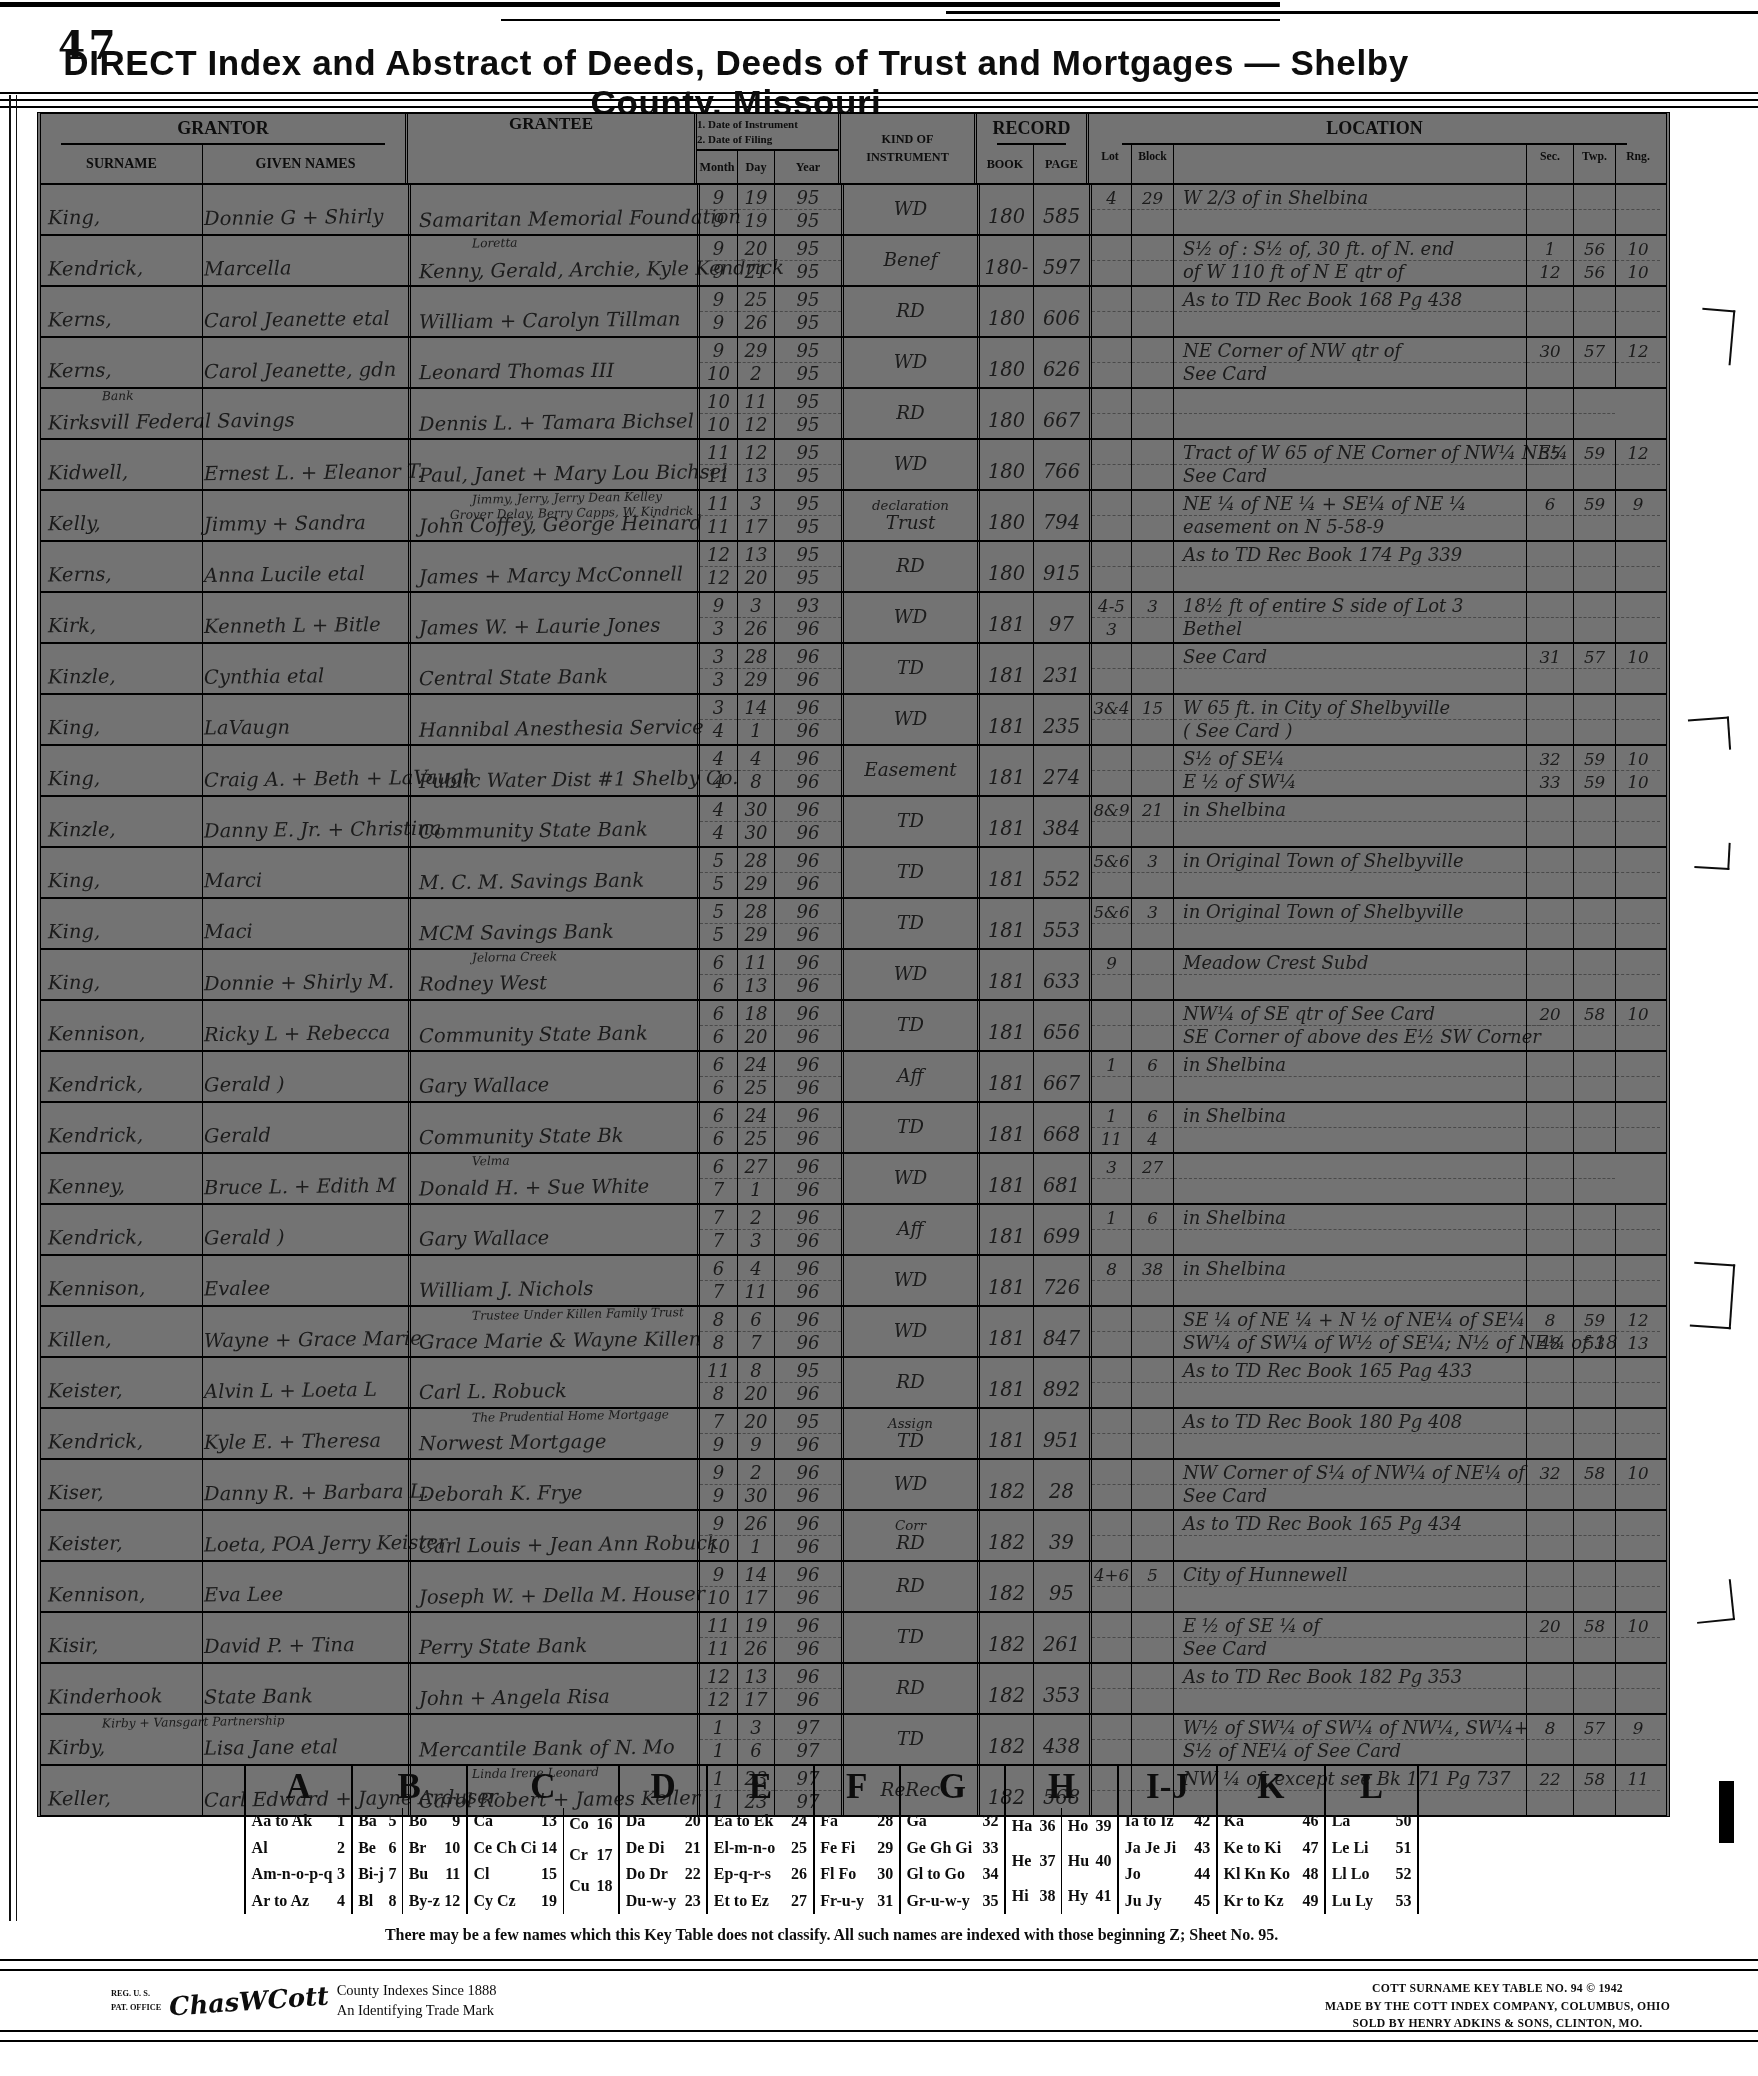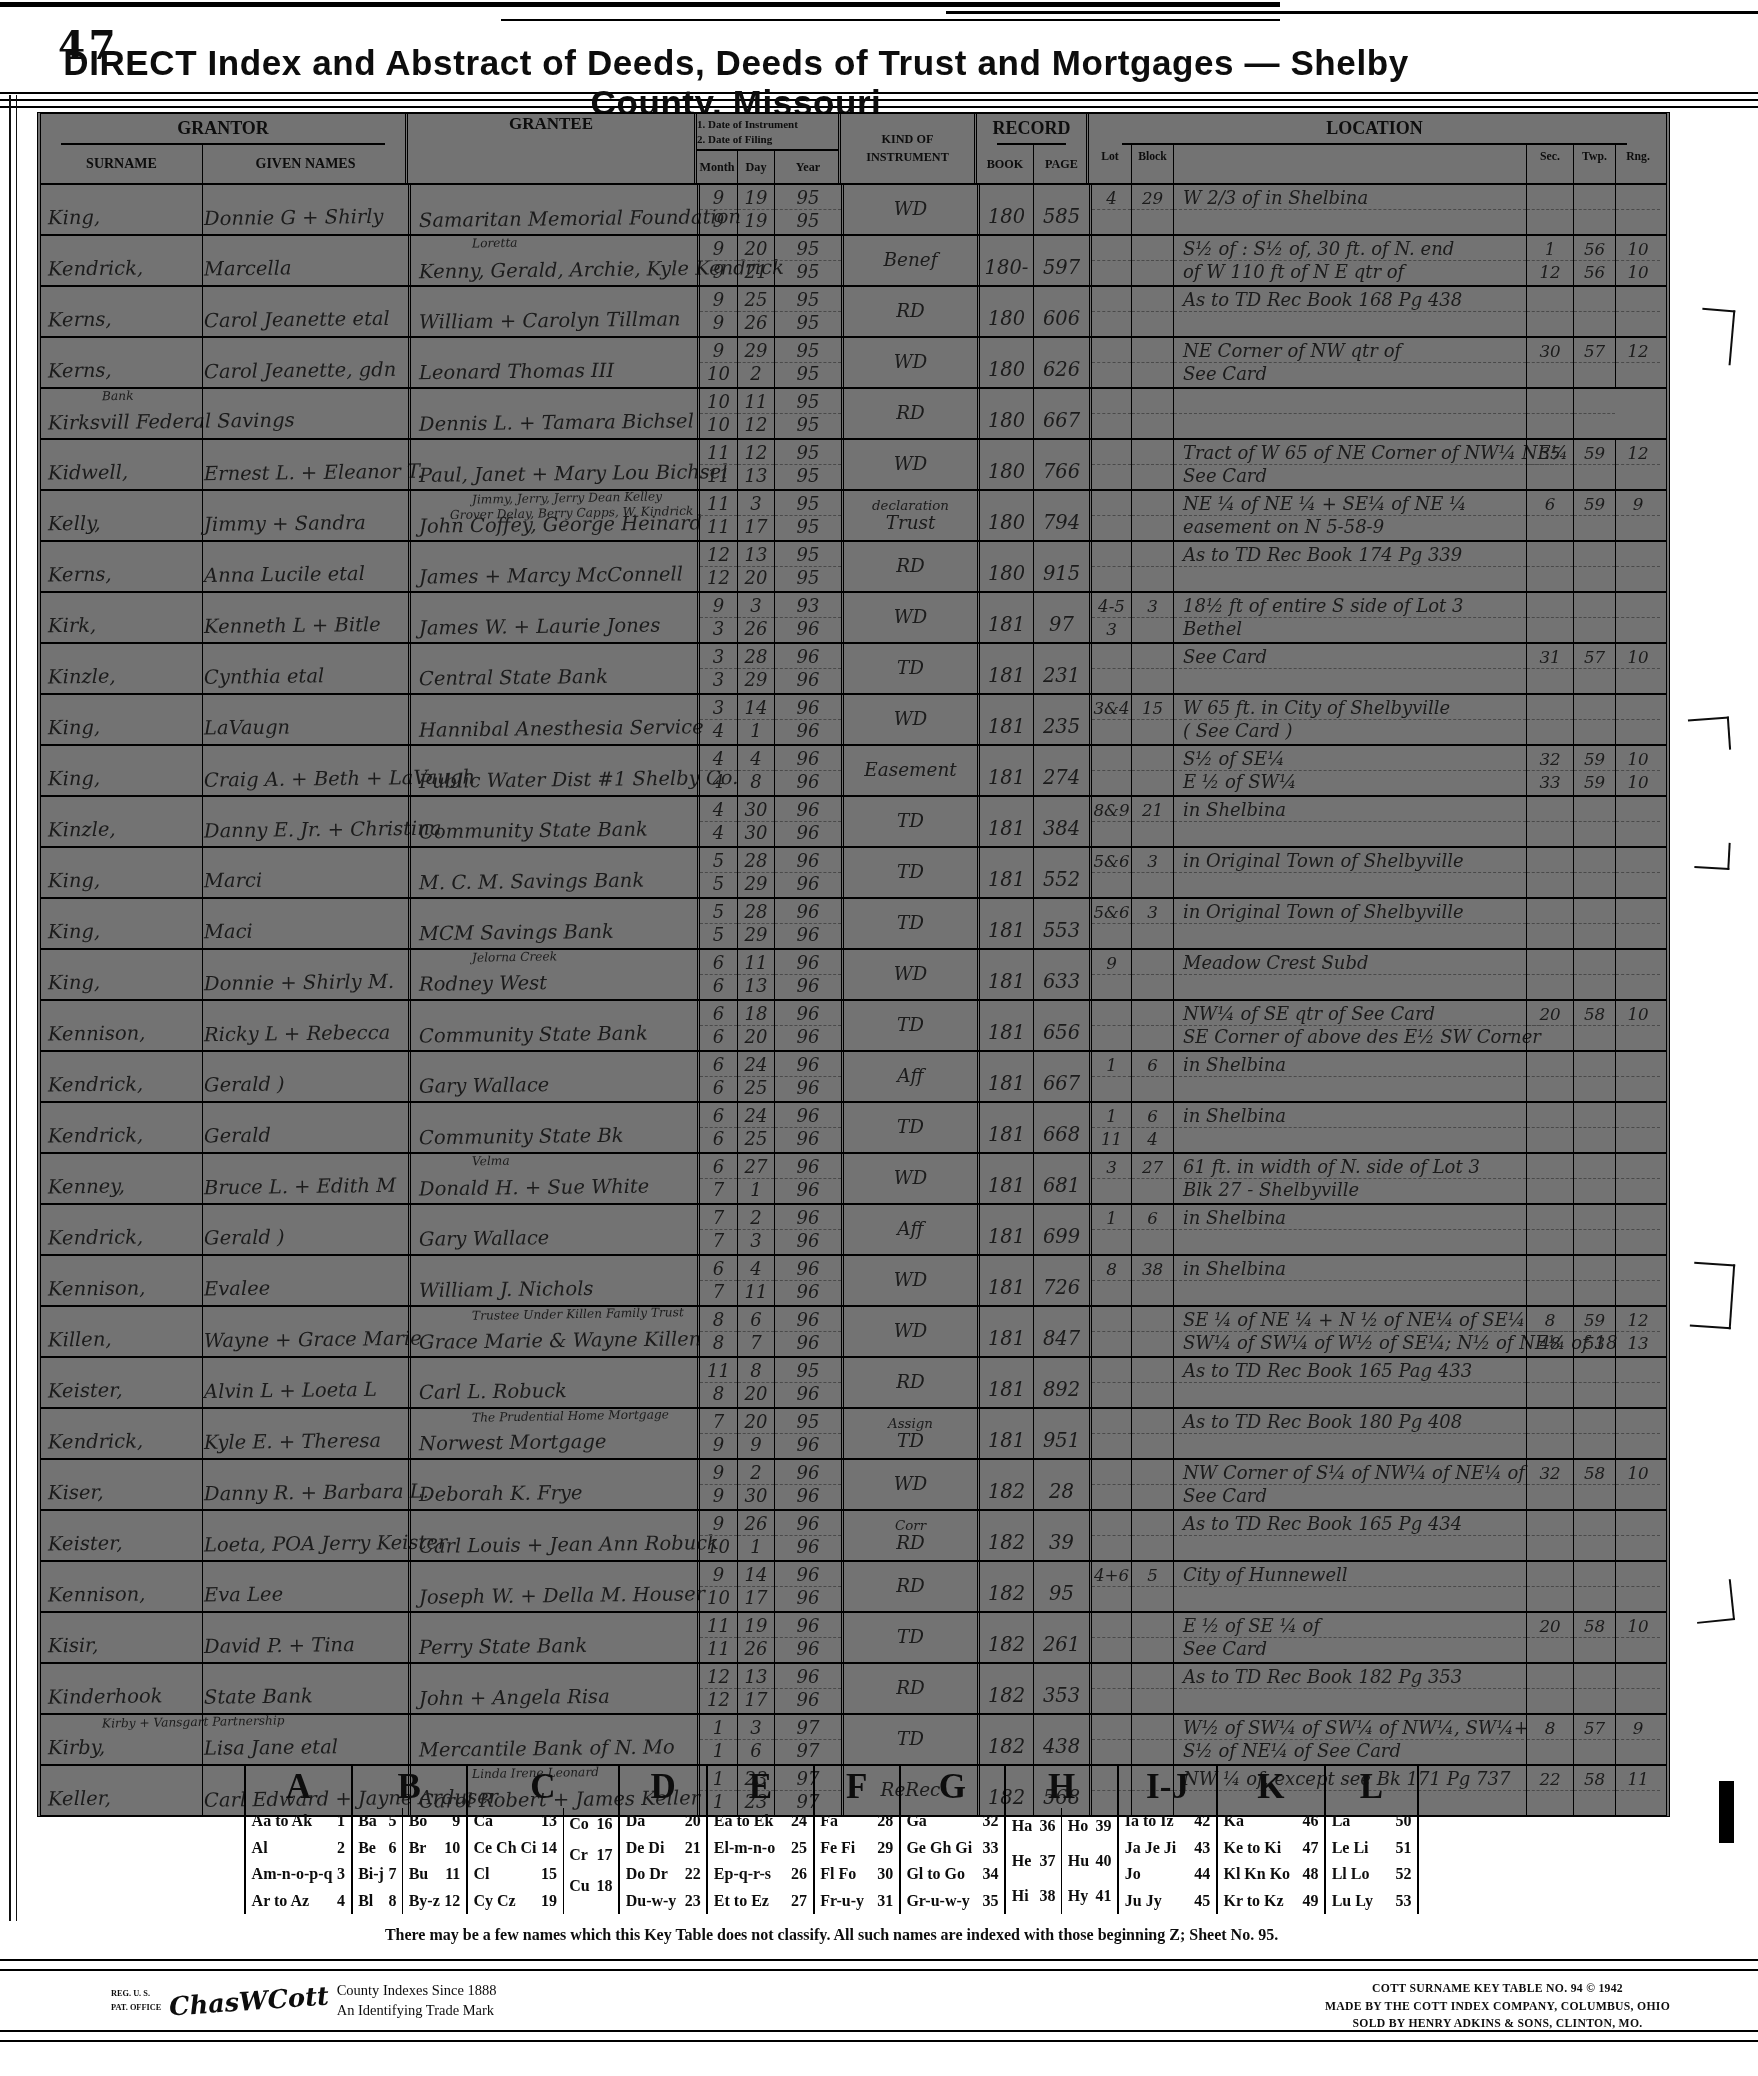--- a/index.html
+++ b/index.html
@@ -1651,26 +1651,20 @@
             <div class="s-top hw">3</div>
             <div class="s-bot hw"></div>
           </div>
         </div>
         <div class="cell c-block">
           <div class="stack">
             <div class="s-top hw">27</div>
             <div class="s-bot hw"></div>
           </div>
         </div>
-        <div class="cell c-desc">
-          <div class="stack">
-            <div class="s-top hw">61 ft. in width of N. side of Lot 3</div>
-            <div class="s-bot hw">Blk 27 -  Shelbyville</div>
-          </div>
-        </div>
         <div class="cell c-sec">
           <div class="stack">
             <div class="s-top hw"></div>
             <div class="s-bot hw"></div>
           </div>
         </div>
         <div class="cell c-twp">
           <div class="stack">
             <div class="s-top hw"></div>
             <div class="s-bot hw"></div>

